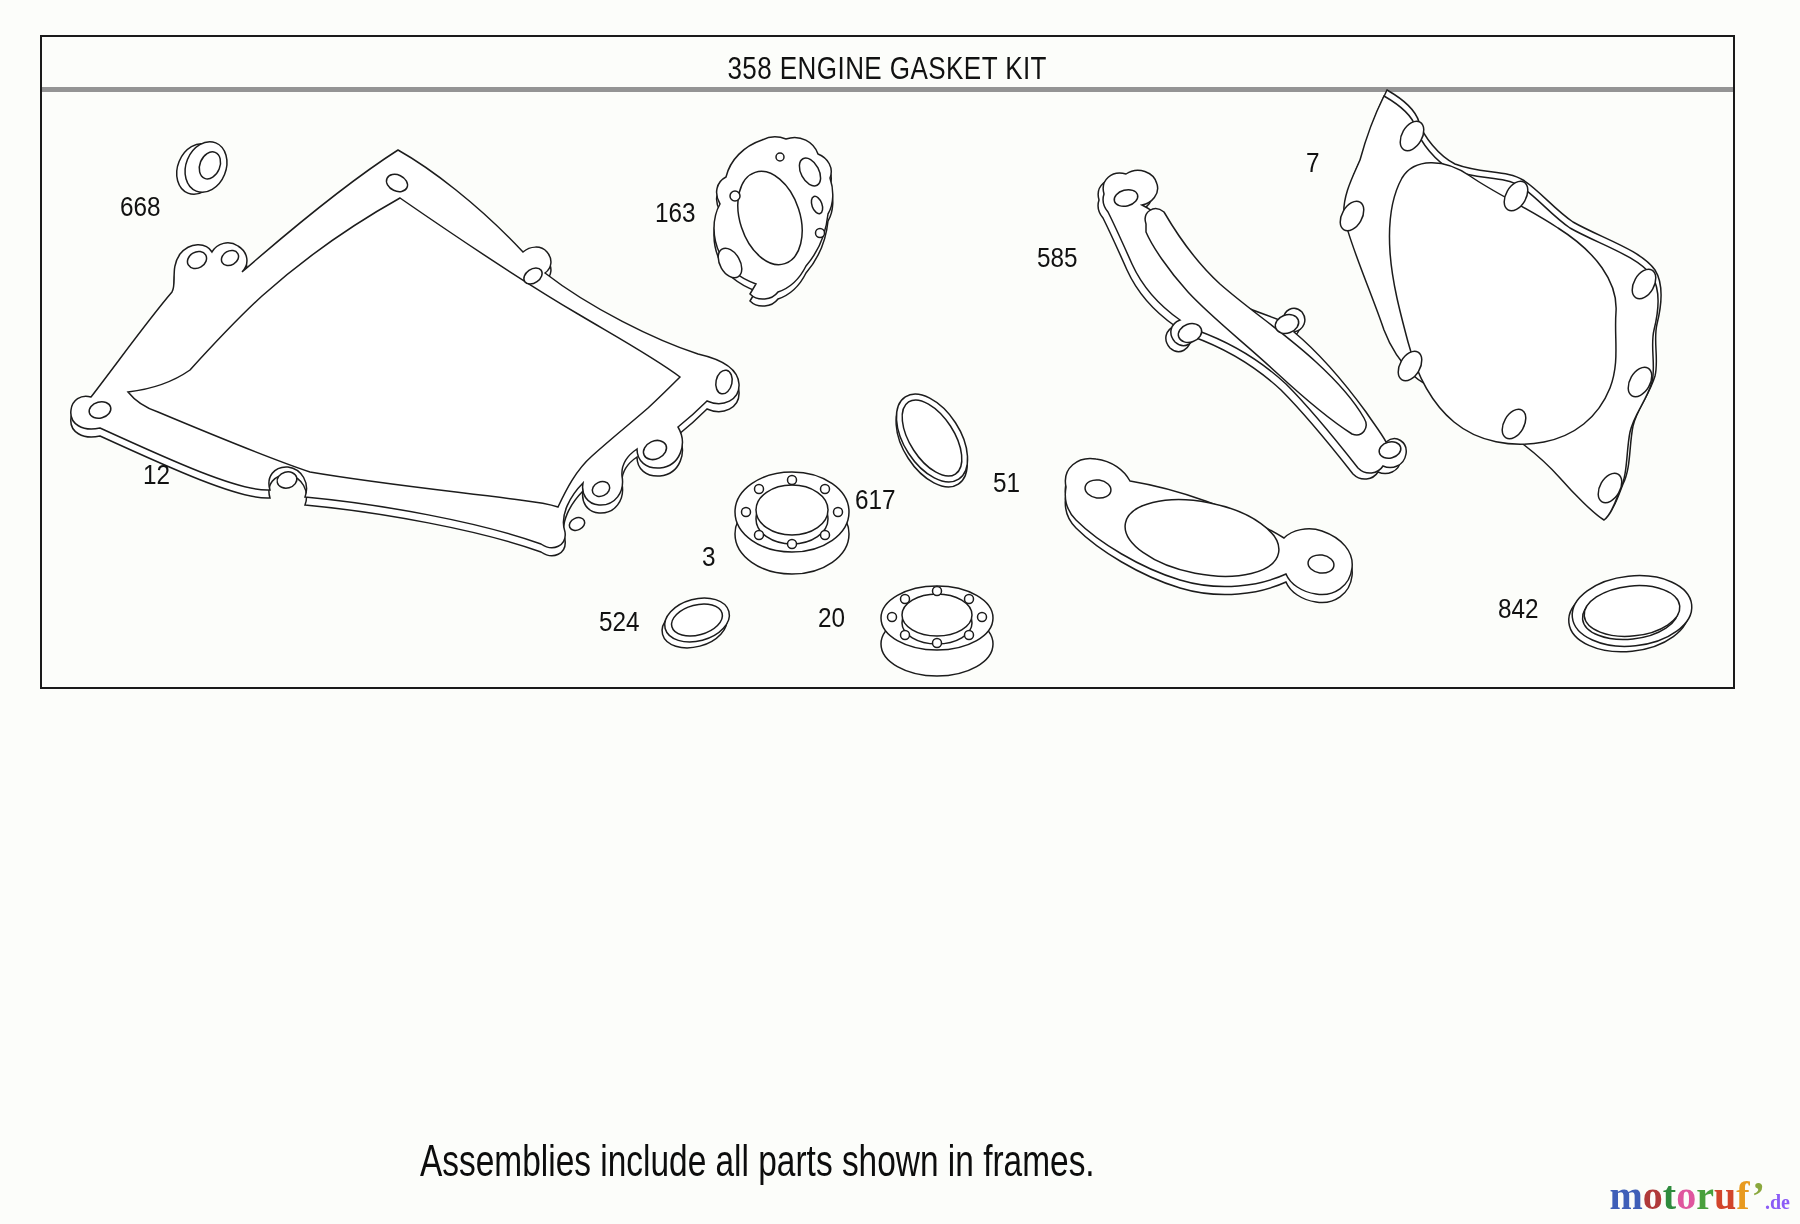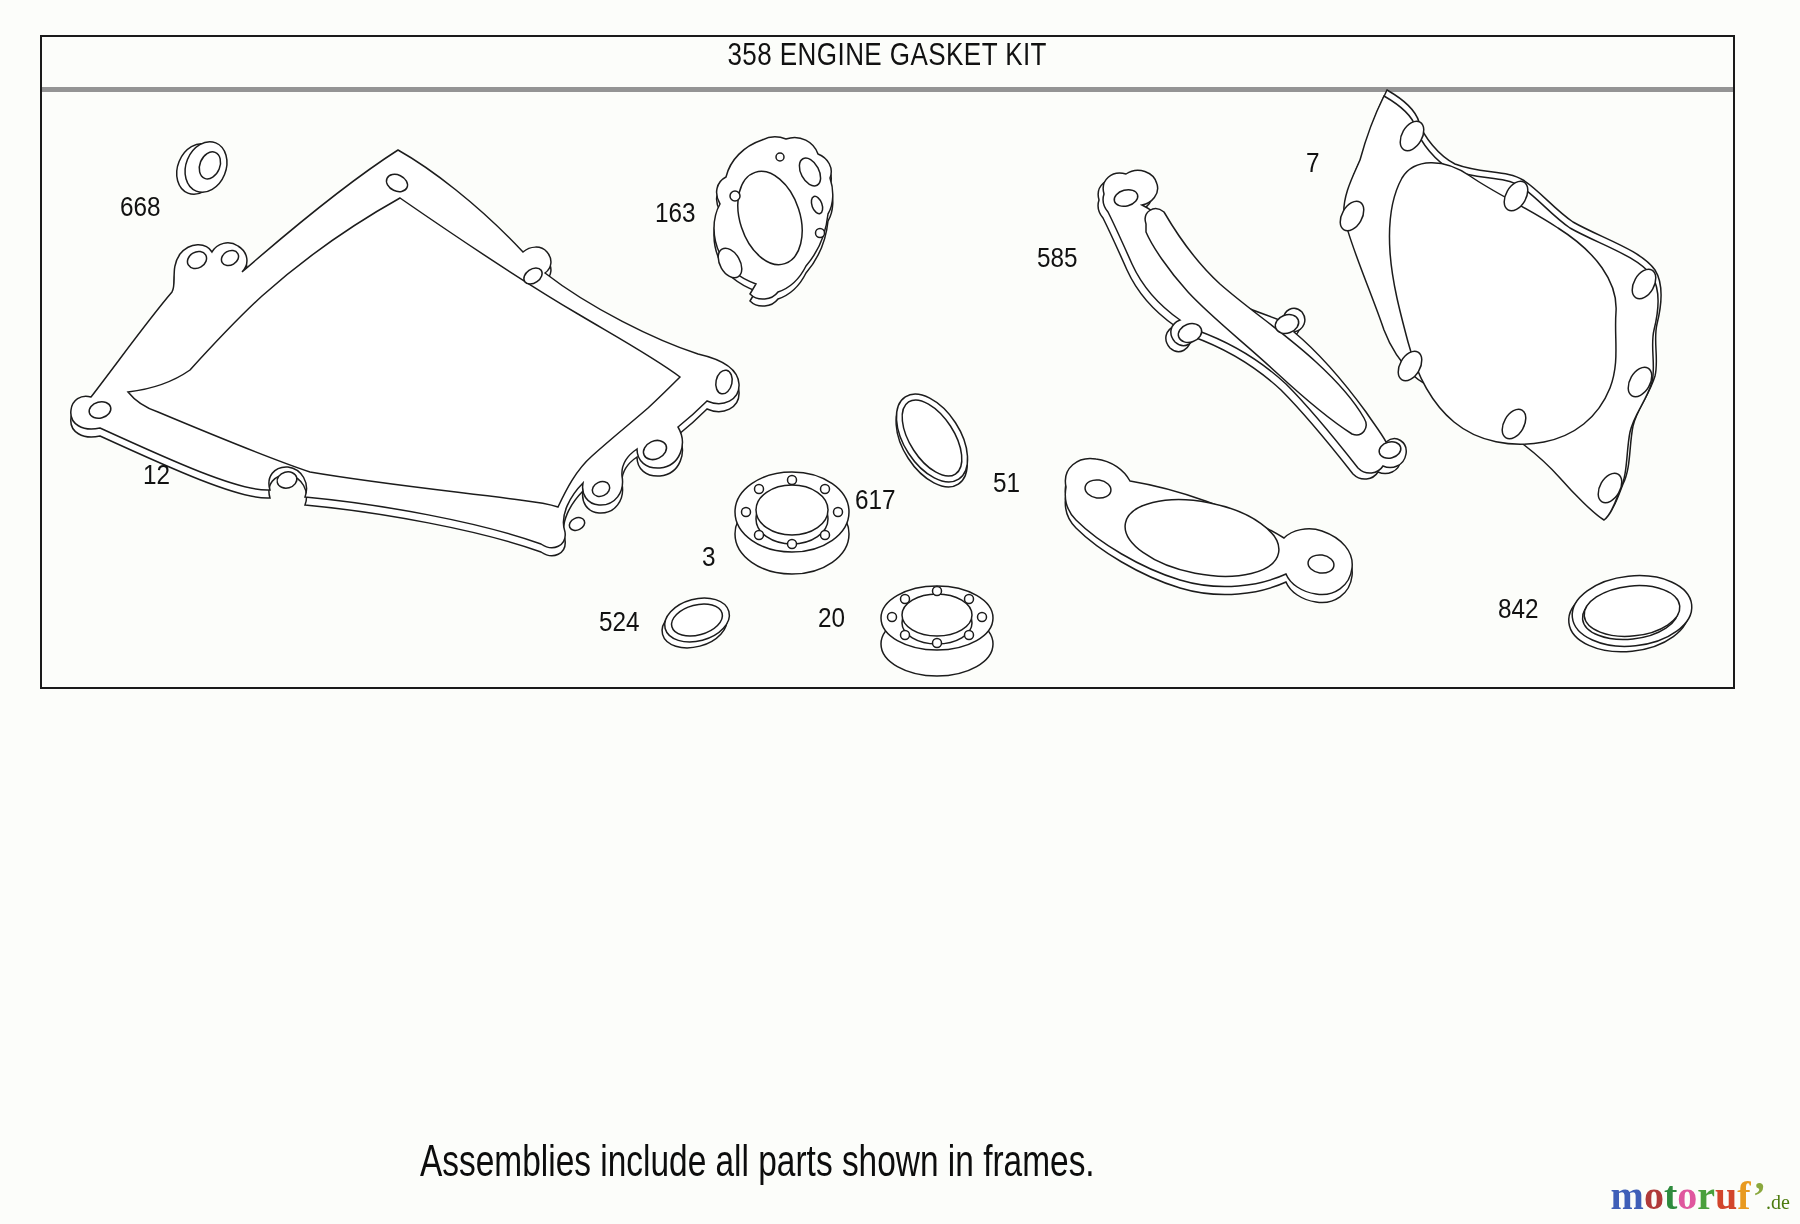--- a/index.html
+++ b/index.html
@@ -13,21 +13,21 @@
   .frame{
     position:absolute;left:40px;top:35px;
     width:1695px;height:654px;
     border:2px solid #1a1a1a;
     box-sizing:border-box;
     background:transparent;
   }
   .frame-header{
     width:100%;height:50px;
     border-bottom:5px solid #949494;
-    display:flex;align-items:flex-start;justify-content:center;
+    display:flex;align-items:flex-end;justify-content:center;
     box-sizing:content-box;
   }
   .frame-title{
     font-size:31px;color:#111;
     transform:scaleX(0.84);
     white-space:nowrap;
     letter-spacing:0.5px;
   }
   svg.diagram{position:absolute;left:0;top:0;}
   .part-label{
@@ -56,21 +56,21 @@
     white-space:nowrap;
   }
   .logo{
     position:absolute;top:1172px;right:10px;
     font-family:"Liberation Serif", serif;
     font-weight:bold;font-size:40px;
     white-space:nowrap;
   }
   .logo .letters span{letter-spacing:0px;}
   .logo .suffix{
-    font-size:20px;color:#4d7c0f;font-weight:normal;
+    font-size:20px;color:#8b5cf6;font-weight:bold;
   }
 </style>
 </head>
 <body>
 
 <div class="page">
 
   <div class="frame">
     <div class="frame-header">
       <div class="frame-title">358 ENGINE GASKET KIT</div>

